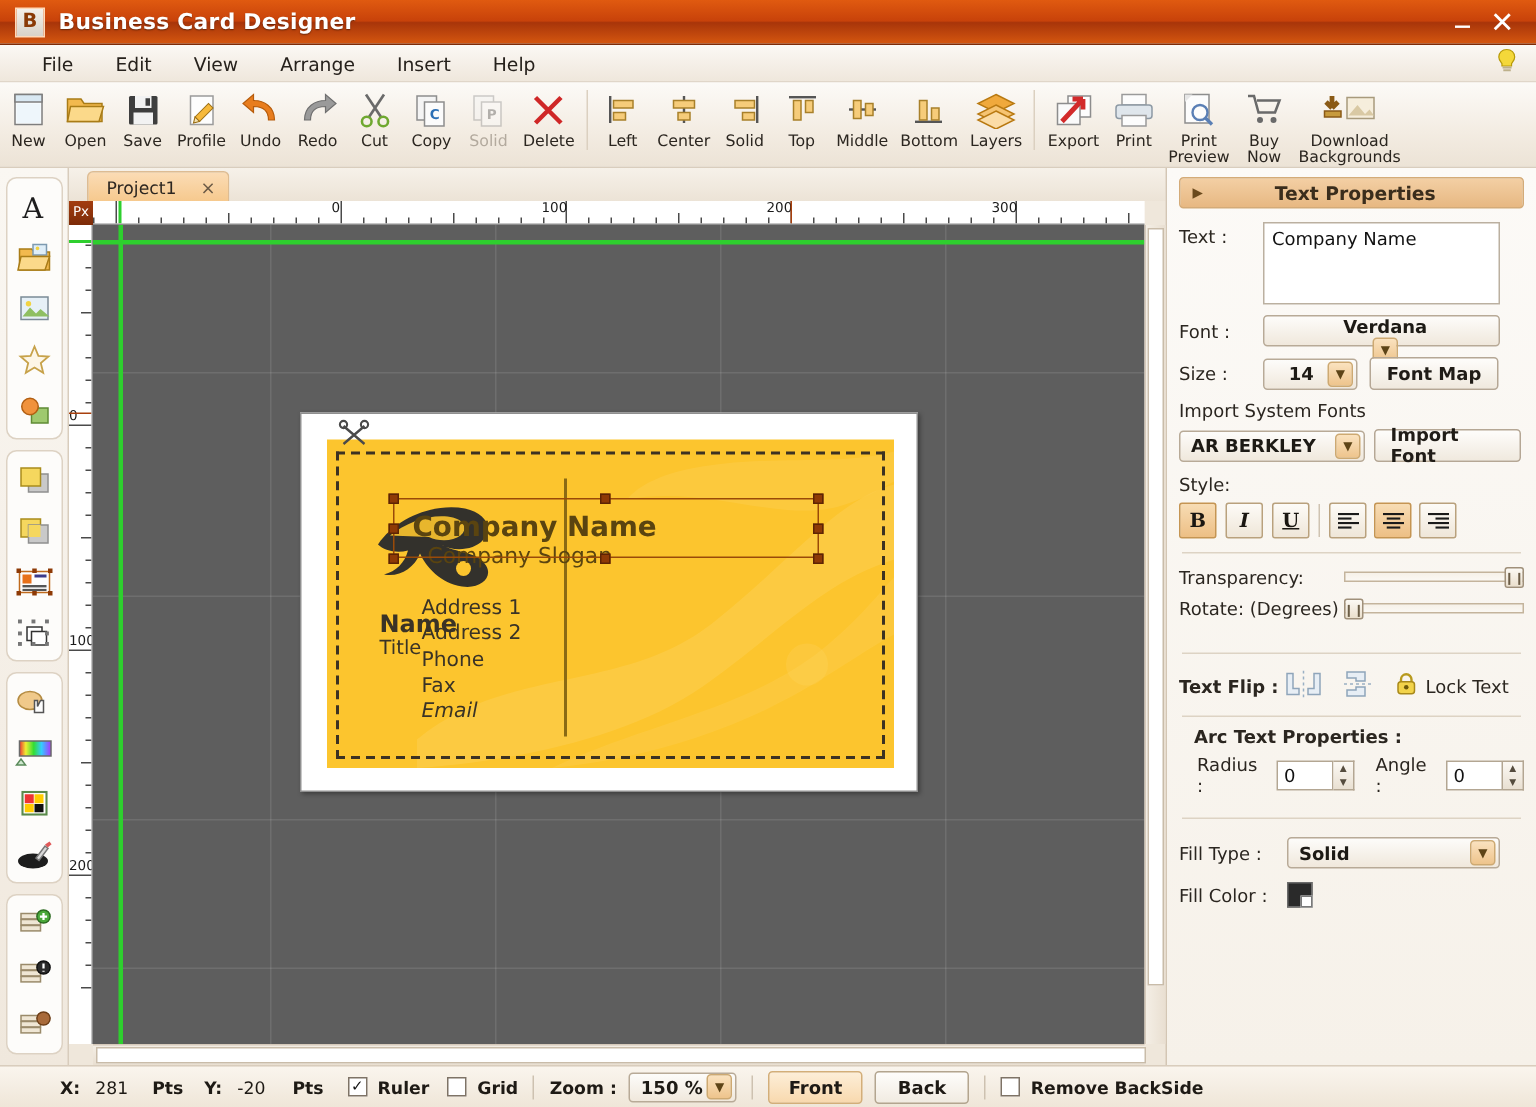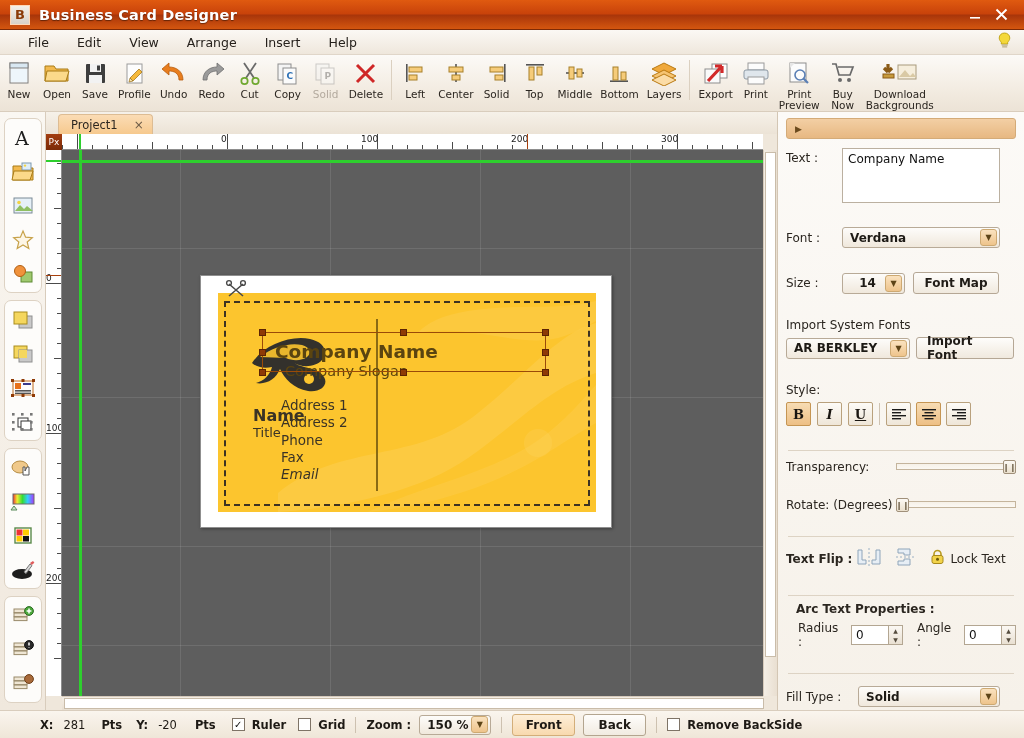--- a/index.html
+++ b/index.html
@@ -142,21 +142,21 @@
            border-left:1px solid #d3c6b4; padding:6px 8px 0; overflow:hidden; }
   .panel-head {
     height:21px; display:flex; align-items:center; gap:8px; padding-left:8px; margin-bottom:9px;
     background:linear-gradient(180deg,#f3cfa4 0%,#e7b882 100%);
     border:1px solid #d4ab78; border-radius:3px;
     font:bold 12.5px "DejaVu Sans", sans-serif; color:#3a2d1c;
   }
   .panel-head .arrow { font-size:9px; color:#6b4a1d; }
   .panel-head .ptitle { flex:1 1 auto; text-align:center; padding-right:18px; }
 
-  .row { display:flex; align-items:center; margin-bottom:24px; }
+  .row { display:flex; align-items:center; margin-bottom:7px; }
   .lab { font:12px "DejaVu Sans", sans-serif; color:#2b2620; }
   .textarea-box { width:158px; height:55px; background:#fff; border:1px solid #bbb0a0;
                   font:12px "DejaVu Sans", sans-serif; color:#111; padding:3px 5px; resize:none; }
   .combo { height:21px; display:flex; align-items:center; justify-content:space-between;
            background:linear-gradient(180deg,#fdfcfa,#f0e8dc); border:1px solid #b8aa97;
            border-radius:3px; padding:0 2px 0 7px;
            font:bold 12px "DejaVu Sans", sans-serif; color:#1d1a15; }
   .combo .cb-arrow { width:17px; height:17px; flex:0 0 17px; border:1px solid #cda972; border-radius:3px;
         background:linear-gradient(180deg,#fae2bf,#eec48c); display:flex; align-items:center;
         justify-content:center; color:#5d4417; font-size:8px; }
@@ -823,30 +823,31 @@
         <div class="hscroll">
           <div class="thumb" style="left:2px; width:700px;"></div>
         </div>
         <div style="width:14px;flex:0 0 14px;background:#efe7db;"></div>
       </div>
     </div>
 
     <div class="panel">
       <div class="panel-head">
         <span class="arrow">▶</span>
+        <span class="ptitle">Text Properties</span>
       </div>
 
       <div class="row" style="align-items:flex-start;">
         <div class="lab" style="width:56px; padding-top:3px;">Text :</div>
         <textarea class="textarea-box" style="">Company Name</textarea>
       </div>
 
       <div class="row">
         <div class="lab" style="width:56px;">Font :</div>
-        <div class="combo" style="width:158px;">
+        <div class="combo" style="width:158px;flex-direction:column;">
           <span>Verdana</span>
           <span class="cb-arrow">▼</span>
         </div>
       </div>
 
       <div class="row">
         <div class="lab" style="width:56px;">Size :</div>
         <div class="combo" style="width:63px; justify-content:space-between;">
           <span style="flex:1 1 auto;text-align:center;">14</span>
           <span class="cb-arrow">▼</span>

